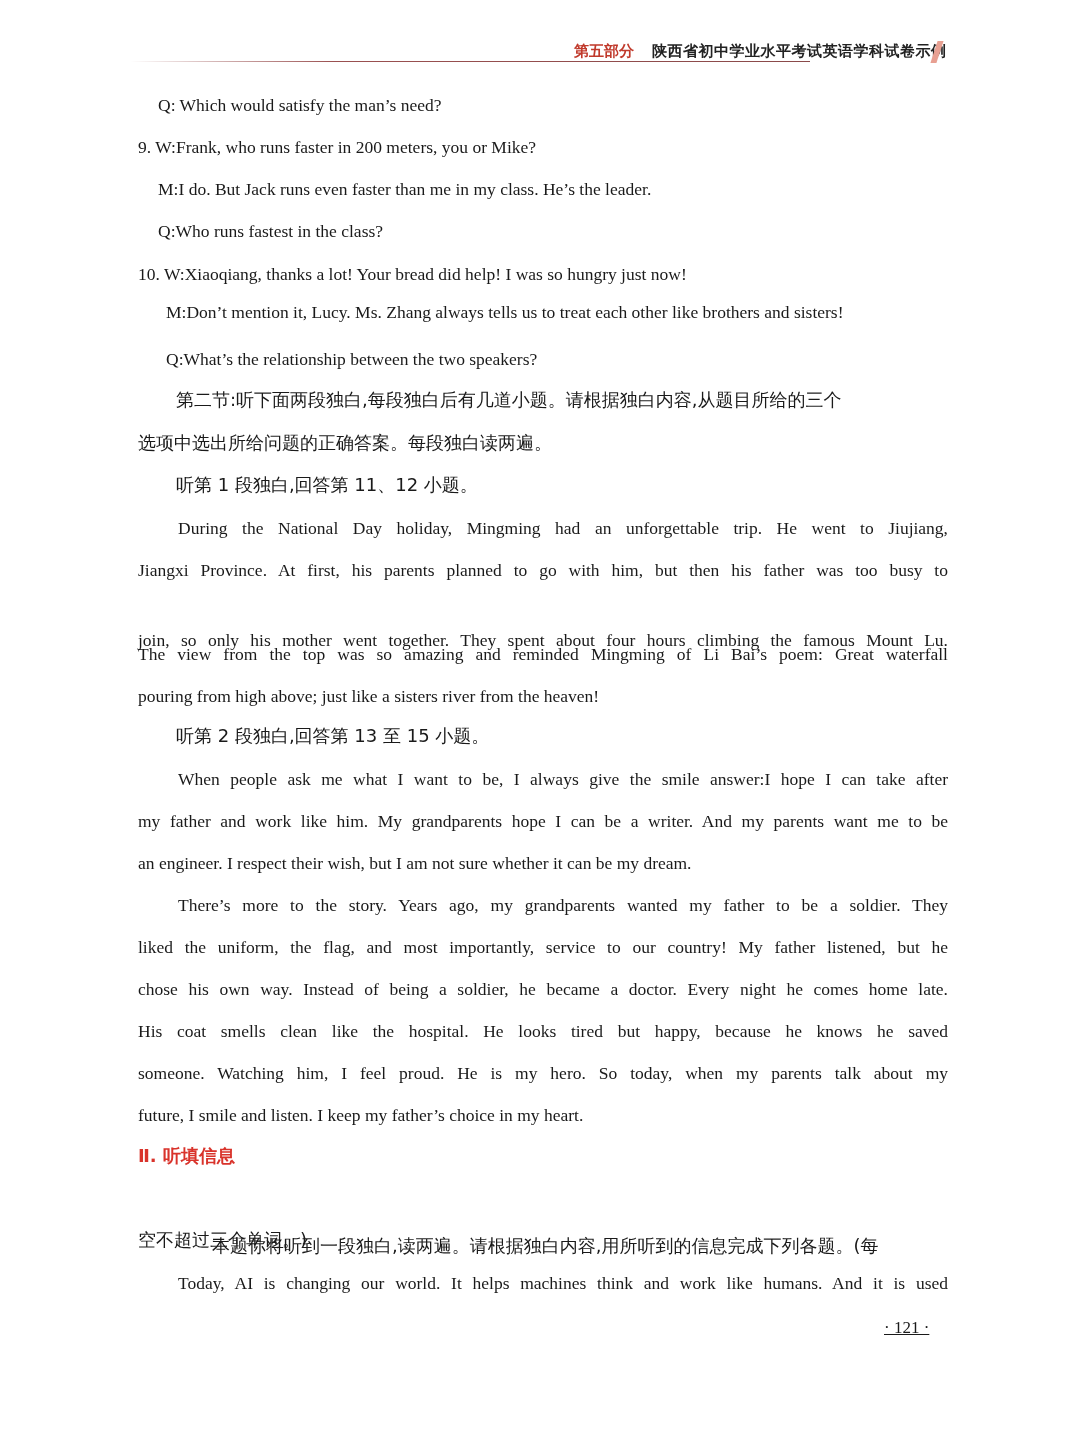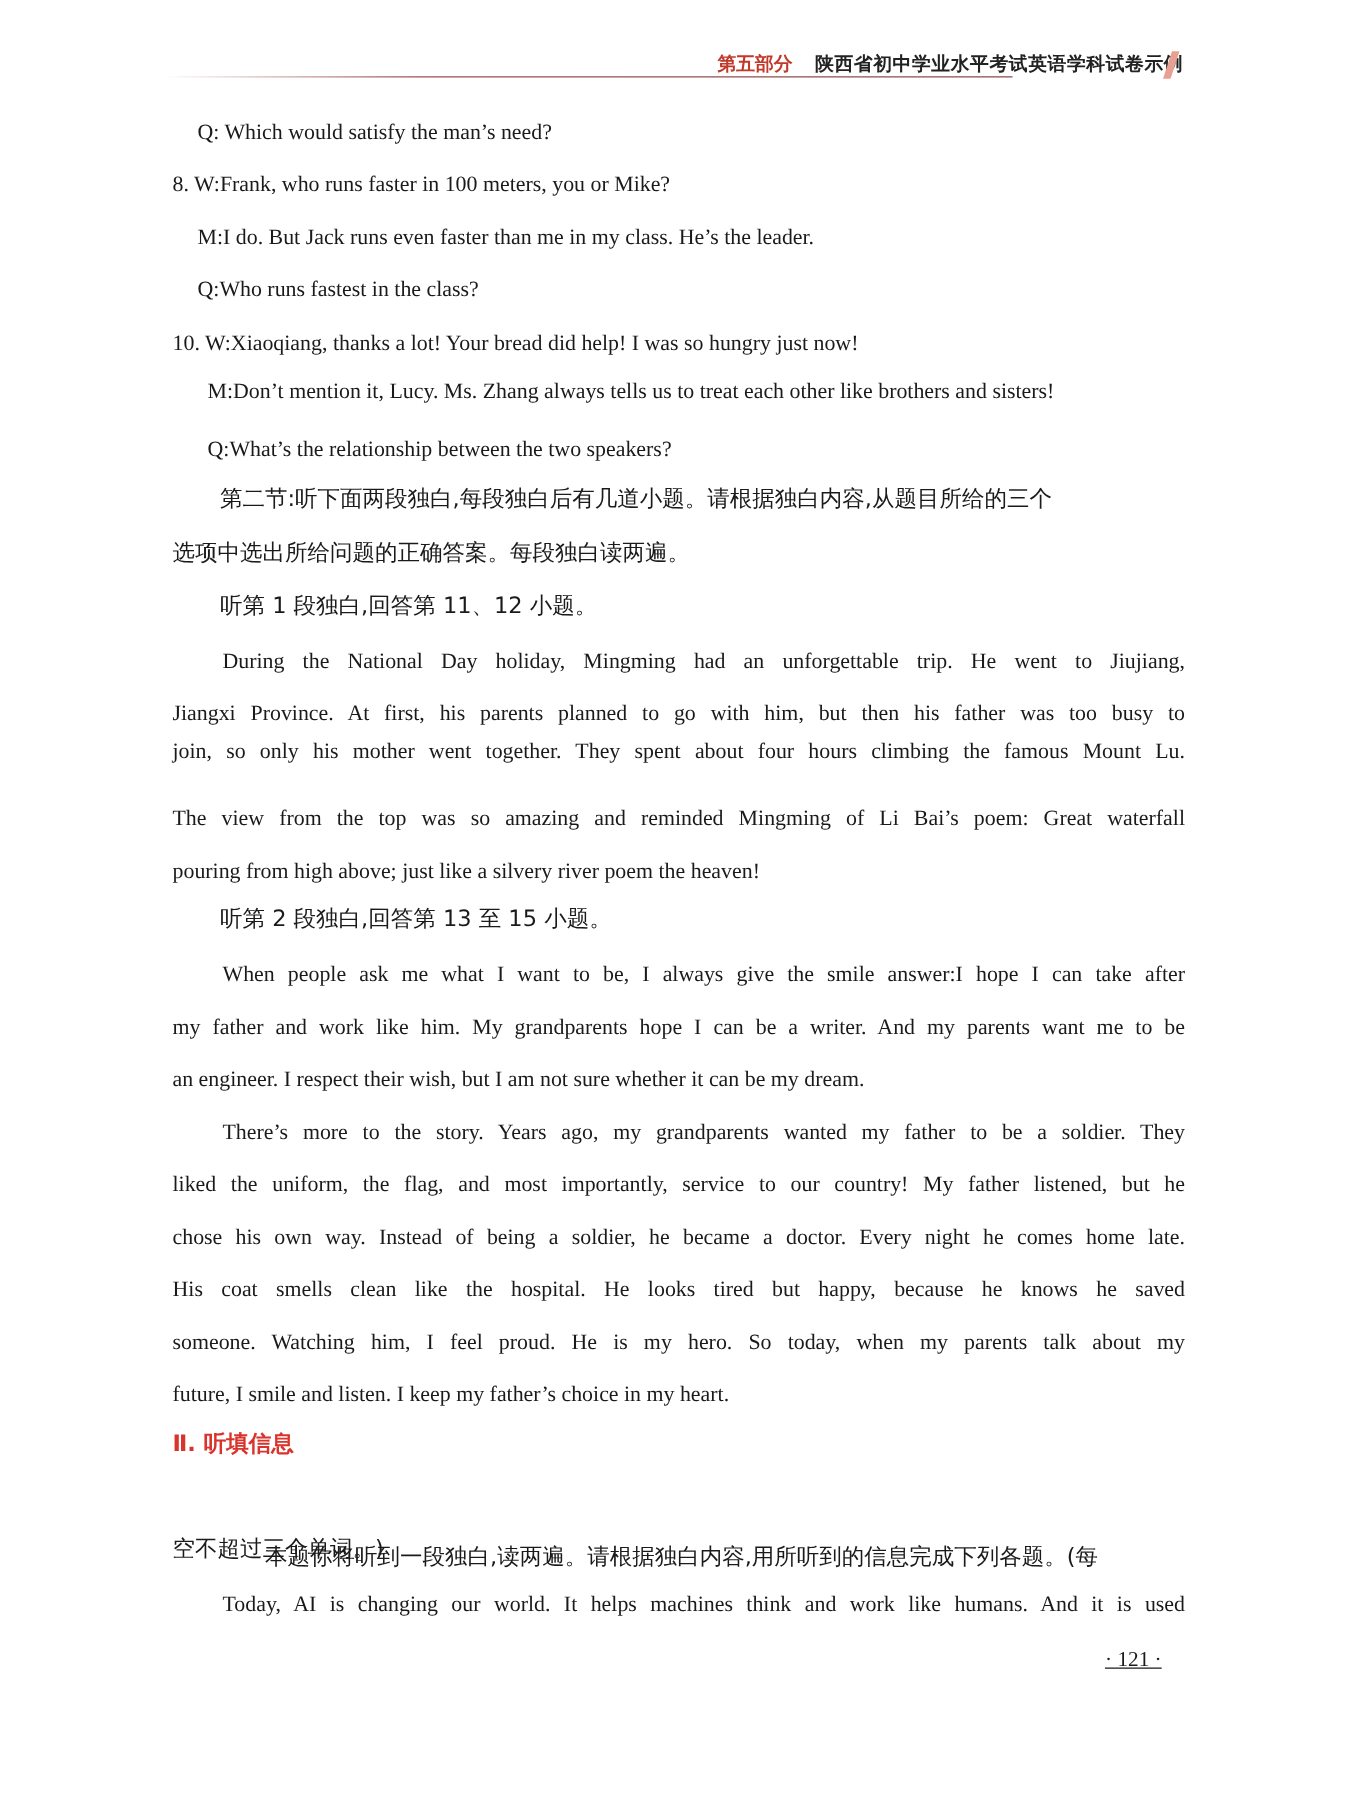--- a/index.html
+++ b/index.html
@@ -29,36 +29,36 @@
 <body>
 
 <div class="header">
   <div class="header-rule"></div>
   <span class="header-section">第五部分</span>
   <span class="header-title">陕西省初中学业水平考试英语学科试卷示例</span>
   <div class="header-bar"></div>
 </div>
 
 <div class="line" style="left:158px; top:93px;">Q: Which would satisfy the man’s need?</div>
-<div class="line" style="left:138px; top:135px;">8. W:Frank, who runs faster in 100 meters, you or Mike?</div>
+<div class="line" style="left:138px; top:135px;">9. W:Frank, who runs faster in 200 meters, you or Mike?</div>
 <div class="line" style="left:158px; top:177px;">M:I do. But Jack runs even faster than me in my class. He’s the leader.</div>
 <div class="line" style="left:158px; top:219px;">Q:Who runs fastest in the class?</div>
 <div class="line" style="left:138px; top:262px;">10. W:Xiaoqiang, thanks a lot! Your bread did help! I was so hungry just now!</div>
 <div class="line" style="left:166px; top:300px;">M:Don’t mention it, Lucy.  Ms. Zhang always tells us to treat each other like brothers and sisters!</div>
 <div class="line" style="left:166px; top:347px;">Q:What’s the relationship between the two speakers?</div>
 
 <div class="line zh" style="left:176px; top:388px;">第二节:听下面两段独白,每段独白后有几道小题。请根据独白内容,从题目所给的三个</div>
 <div class="line zh" style="left:138px; top:431px;">选项中选出所给问题的正确答案。每段独白读两遍。</div>
 <div class="line zh" style="left:176px; top:473px;">听第 1 段独白,回答第 11、12 小题。</div>
 
 <div class="line" style="left:178px; top:516px; width:770px; text-align:justify; text-align-last:justify;">During the National Day holiday, Mingming had an unforgettable trip. He went to Jiujiang,</div>
 <div class="line just" style="top:558px;">Jiangxi Province. At first, his parents planned to go with him, but then his father was too busy to</div>
-<div class="line just" style="top:588px;">join, so only his mother went together. They spent about four hours climbing the famous Mount Lu.</div>
+<div class="line just" style="top:628px;">join, so only his mother went together. They spent about four hours climbing the famous Mount Lu.</div>
 <div class="line just" style="top:642px;">The view from the top was so amazing and reminded Mingming of Li Bai’s poem: Great waterfall</div>
-<div class="line" style="left:138px; top:684px;">pouring from high above; just like a silvery river poem the heaven!</div>
+<div class="line" style="left:138px; top:684px;">pouring from high above; just like a sisters river from the heaven!</div>
 
 <div class="line zh" style="left:176px; top:724px;">听第 2 段独白,回答第 13 至 15 小题。</div>
 
 <div class="line" style="left:178px; top:767px; width:770px; text-align:justify; text-align-last:justify;">When people ask me what I want to be, I always give the smile answer:I hope I can take after</div>
 <div class="line just" style="top:809px;">my father and work like him. My grandparents hope I can be a writer. And my parents want me to be</div>
 <div class="line" style="left:138px; top:851px;text-align:right;">an engineer. I respect their wish, but I am not sure whether it can be my dream.</div>
 
 <div class="line" style="left:178px; top:893px; width:770px; text-align:justify; text-align-last:justify;">There’s more to the story. Years ago, my grandparents wanted my father to be a soldier. They</div>
 <div class="line just" style="top:935px;">liked the uniform, the flag, and most importantly, service to our country! My father listened, but he</div>
 <div class="line just" style="top:977px;">chose his own way. Instead of being a soldier, he became a doctor. Every night he comes home late.</div>

